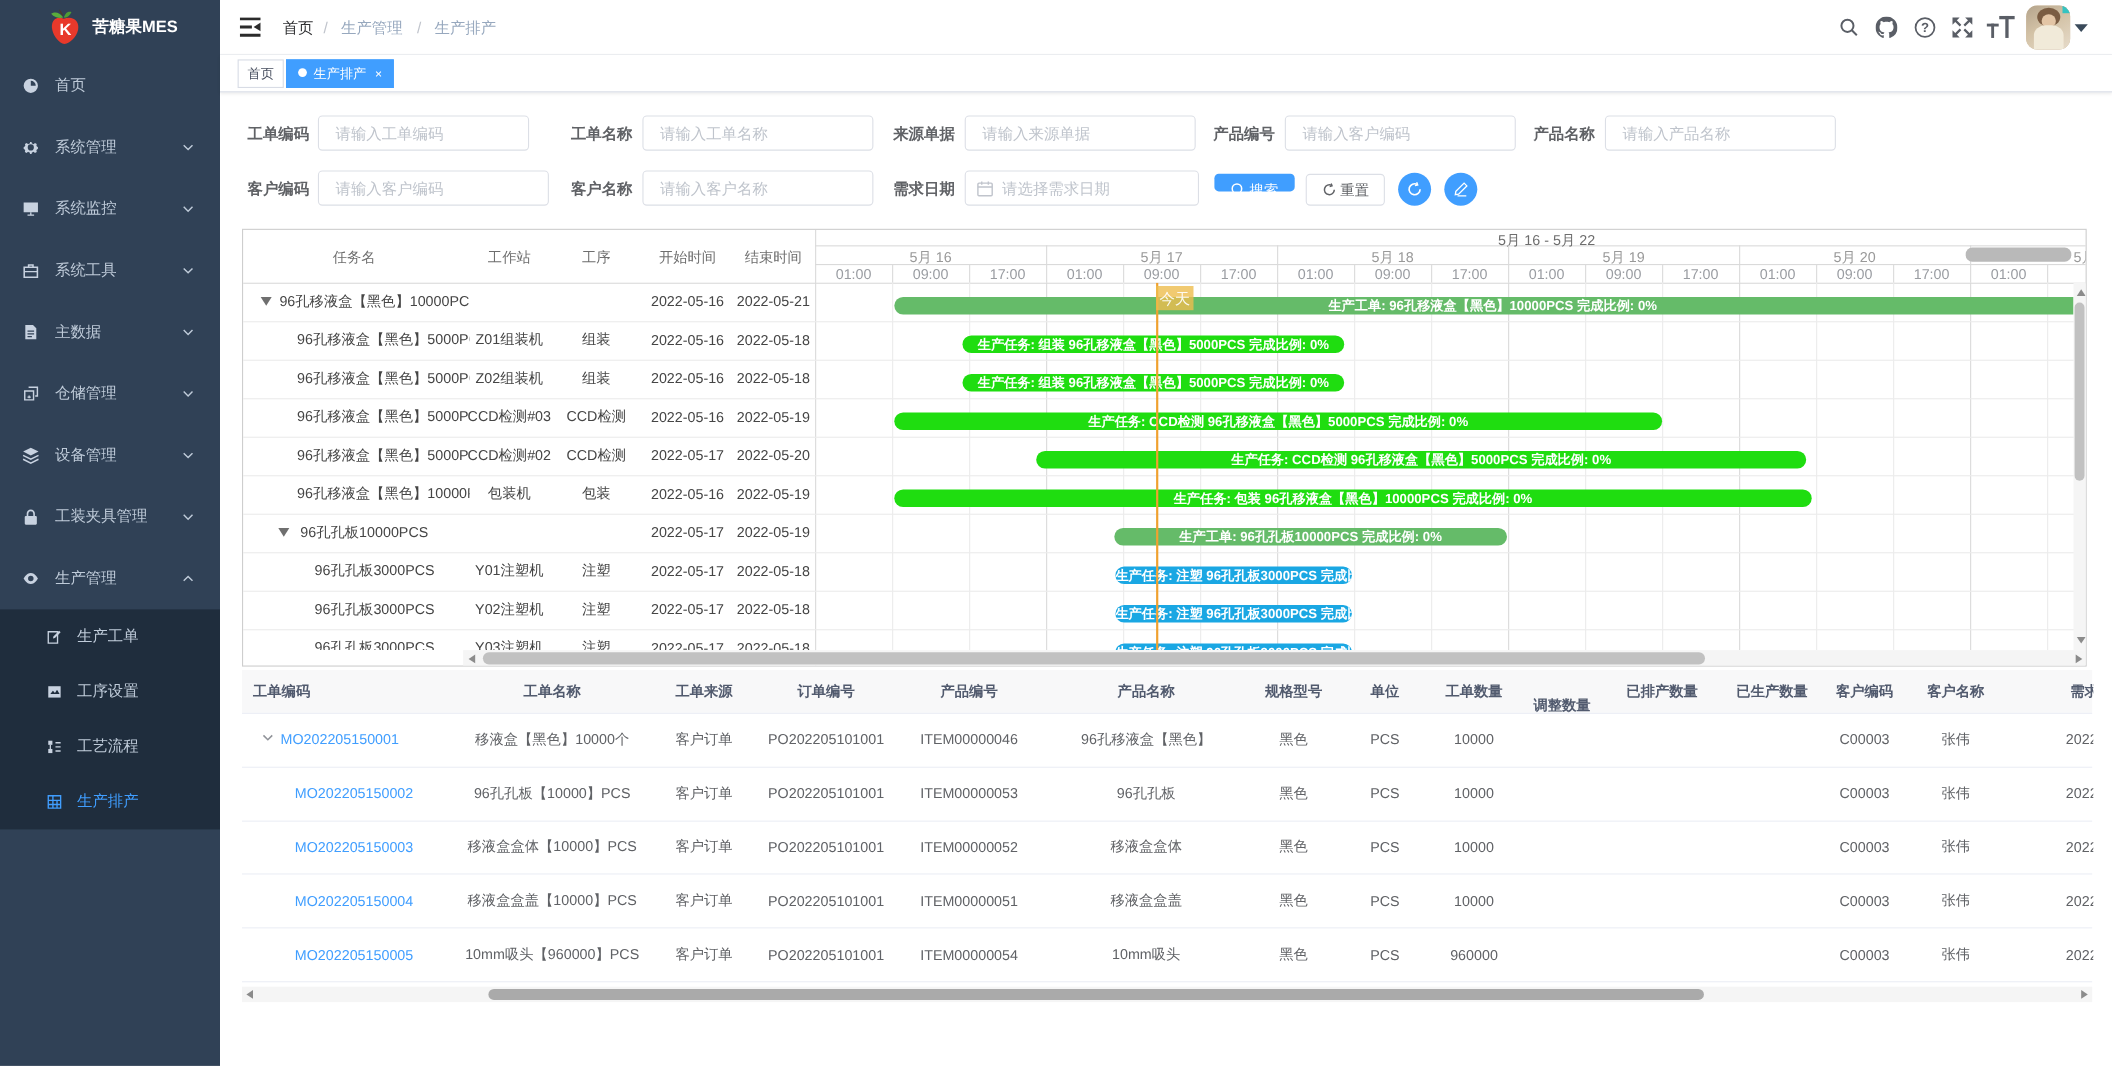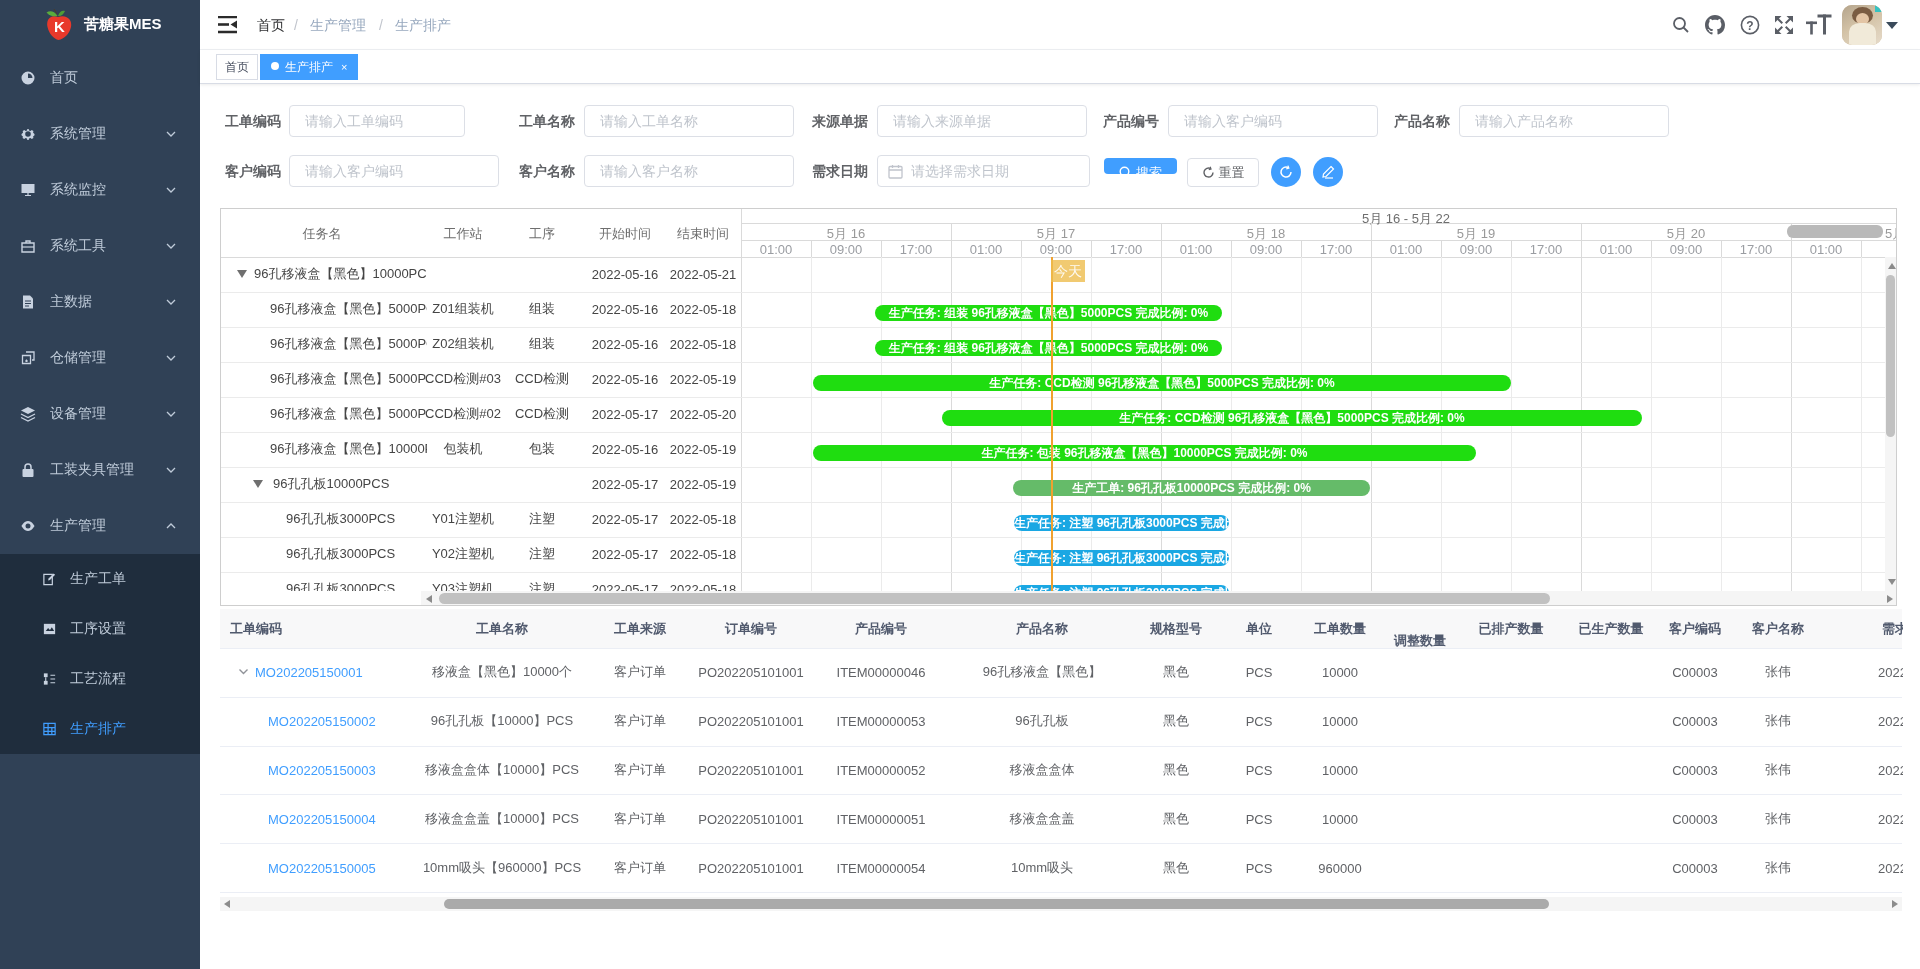--- a/index.html
+++ b/index.html
@@ -220,21 +220,21 @@
 <div class="abs" style="left:7px;top:18px;width:27px;height:22px;border-radius:40% 40% 0 0;background:#f1ead9;"></div>
 <div class="abs" style="left:33px;top:0;width:7px;height:7px;background:#35c3c1;"></div>
 </div>
 <div class="abs" style="left:1686px;top:22px;width:0;height:0;border-left:6px solid transparent;border-right:6px solid transparent;border-top:7px solid #3a4a5a;"></div>
 </div>
 <div id="tabbar">
 <div class="tab" style="left:16px;">首页</div>
 <div class="tab active" style="left:60px;padding:0 10px;"><span style="display:inline-block;width:8px;height:8px;border-radius:50%;background:#fff;margin-right:6px;vertical-align:1px;"></span>生产排产<span style="margin-left:8px;font-size:11px;">×</span></div>
 </div>
 <div class="flabel" style="left:221px;top:105px;">工单编码</div>
-<div class="finput" style="left:289px;top:105px;width:176px;">请输入工单编码</div>
+<div class="finput" style="left:289px;top:105px;width:192px;">请输入工单编码</div>
 <div class="flabel" style="left:515px;top:105px;">工单名称</div>
 <div class="finput" style="left:584px;top:105px;width:210px;">请输入工单名称</div>
 <div class="flabel" style="left:808px;top:105px;">来源单据</div>
 <div class="finput" style="left:877px;top:105px;width:210px;">请输入来源单据</div>
 <div class="flabel" style="left:1099px;top:105px;">产品编号</div>
 <div class="finput" style="left:1168px;top:105px;width:210px;">请输入客户编码</div>
 <div class="flabel" style="left:1390px;top:105px;">产品名称</div>
 <div class="finput" style="left:1459px;top:105px;width:210px;">请输入产品名称</div>
 <div class="flabel" style="left:221px;top:155px;">客户编码</div>
 <div class="finput" style="left:289px;top:155px;width:210px;">请输入客户编码</div>
@@ -391,25 +391,26 @@
 <div class="gtxt" style="left:321px;top:297px;transform:translate(-50%,-50%);">注塑</div>
 <div class="gtxt" style="left:404px;top:297px;transform:translate(-50%,-50%);">2022-05-17</div>
 <div class="gtxt" style="left:482px;top:297px;transform:translate(-50%,-50%);">2022-05-18</div>
 <div class="gtxt" style="left:65px;top:332px;transform:translateY(-50%);max-width:141px;overflow:hidden;">96孔孔板3000PCS</div>
 <div class="gtxt" style="left:242px;top:332px;transform:translate(-50%,-50%);">Y03注塑机</div>
 <div class="gtxt" style="left:321px;top:332px;transform:translate(-50%,-50%);">注塑</div>
 <div class="gtxt" style="left:404px;top:332px;transform:translate(-50%,-50%);">2022-05-17</div>
 <div class="gtxt" style="left:482px;top:332px;transform:translate(-50%,-50%);">2022-05-18</div>
 </div>
 <div class="abs" style="left:521px;top:48px;width:1143px;height:334px;overflow:hidden;">
+<div class="bar parent" style="left:71px;top:13px;width:1088px;">生产工单: 96孔移液盒【黑色】10000PCS 完成比例: 0%</div>
 <div class="bar task" style="left:133px;top:48px;width:347px;">生产任务: 组装 96孔移液盒【黑色】5000PCS 完成比例: 0%</div>
 <div class="bar task" style="left:133px;top:83px;width:347px;">生产任务: 组装 96孔移液盒【黑色】5000PCS 完成比例: 0%</div>
 <div class="bar task" style="left:71px;top:118px;width:698px;">生产任务: CCD检测 96孔移液盒【黑色】5000PCS 完成比例: 0%</div>
 <div class="bar task" style="left:200px;top:153px;width:700px;">生产任务: CCD检测 96孔移液盒【黑色】5000PCS 完成比例: 0%</div>
-<div class="bar task" style="left:71px;top:188px;width:663px;">生产任务: 包装 96孔移液盒【黑色】10000PCS 完成比例: 0%</div>
+<div class="bar task" style="left:71px;top:188px;width:834px;">生产任务: 包装 96孔移液盒【黑色】10000PCS 完成比例: 0%</div>
 <div class="bar parent" style="left:271px;top:223px;width:357px;">生产工单: 96孔孔板10000PCS 完成比例: 0%</div>
 <div class="bar blue" style="left:272px;top:258px;width:215px;">生产任务: 注塑 96孔孔板3000PCS 完成比例: 0%</div>
 <div class="bar blue" style="left:272px;top:293px;width:215px;">生产任务: 注塑 96孔孔板3000PCS 完成比例: 0%</div>
 <div class="bar blue" style="left:272px;top:328px;width:215px;">生产任务: 注塑 96孔孔板3000PCS 完成比例: 0%</div>
 <div class="abs" style="left:309px;top:0;width:2px;height:334px;background:#f0a12f;"></div>
 <div class="abs" style="left:309px;top:3px;width:34px;height:22px;background:rgba(238,189,78,.8);color:rgba(255,255,255,.9);font-size:14px;text-align:center;line-height:22px;">今天</div>
 </div>
 <div class="sb-track" style="left:1664px;top:48px;width:12px;height:334px;"></div>
 <div class="sb-arrow" style="left:1667px;top:54px;border-left:4px solid transparent;border-right:4px solid transparent;border-bottom:6px solid #8b8b8b;"></div>
 <div class="sb-arrow" style="left:1667px;top:370px;border-left:4px solid transparent;border-right:4px solid transparent;border-top:6px solid #8b8b8b;"></div>

